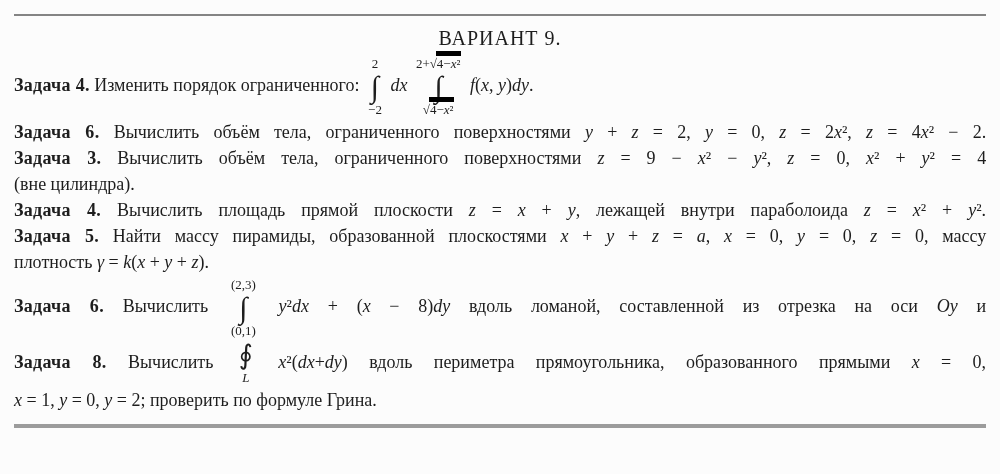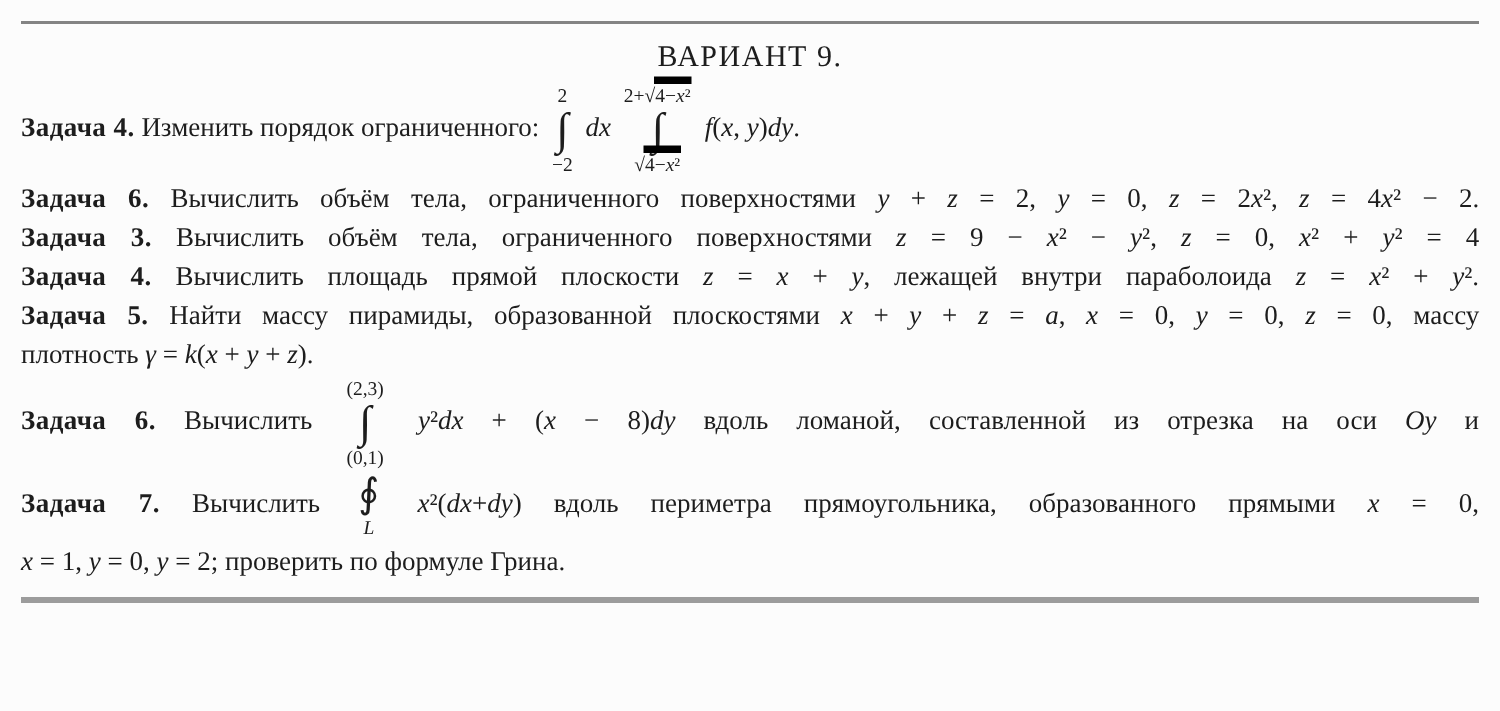--- a/index.html
+++ b/index.html
@@ -69,20 +69,23 @@
       <span class="m"><span class="it">y</span><span> </span><span>+</span><span> </span><span class="it">z</span><span> </span><span>=</span><span> </span><span>2</span><span>,</span><span> </span><span class="it">y</span><span> </span><span>=</span><span> </span><span>0</span><span>,</span><span> </span><span class="it">z</span><span> </span><span>=</span><span> </span><span>2</span><span class="it">x</span><span>²</span><span>,</span><span> </span><span class="it">z</span><span> </span><span>=</span><span> </span><span>4</span><span class="it">x</span><span>²</span><span> </span><span>−</span><span> </span><span>2</span><span>.</span></span>
     </div>
   </div>
 
   <div class="task">
     <div class="line full">
       <b class="label">Задача 3.</b>
       <span>Вычислить объём тела, ограниченного поверхностями</span>
       <span class="m"><span class="it">z</span><span> </span><span>=</span><span> </span><span>9</span><span> </span><span>−</span><span> </span><span class="it">x</span><span>²</span><span> </span><span>−</span><span> </span><span class="it">y</span><span>²</span><span>,</span><span> </span><span class="it">z</span><span> </span><span>=</span><span> </span><span>0</span><span>,</span><span> </span><span class="it">x</span><span>²</span><span> </span><span>+</span><span> </span><span class="it">y</span><span>²</span><span> </span><span>=</span><span> </span><span>4</span></span>
     </div>
+    <div class="line">
+      <span>(вне цилиндра).</span>
+    </div>
   </div>
 
   <div class="task">
     <div class="line full">
       <b class="label">Задача 4.</b>
       <span>Вычислить площадь прямой плоскости</span>
       <span class="m"><span class="it">z</span><span> </span><span>=</span><span> </span><span class="it">x</span><span> </span><span>+</span><span> </span><span class="it">y</span><span>,</span></span>
       <span>лежащей внутри параболоида</span>
       <span class="m"><span class="it">z</span><span> </span><span>=</span><span> </span><span class="it">x</span><span>²</span><span> </span><span>+</span><span> </span><span class="it">y</span><span>²</span><span>.</span></span>
     </div>
@@ -112,21 +115,21 @@
         </span>
       <span class="m"><span class="it">y</span><span>²</span><span class="it">d</span><span class="it">x</span><span> </span><span>+</span><span> </span><span>(</span><span class="it">x</span><span> </span><span>−</span><span> </span><span>8</span><span>)</span><span class="it">d</span><span class="it">y</span></span>
       <span>вдоль ломаной, составленной из отрезка на оси</span>
       <span class="m"><span class="it">O</span><span class="it">y</span></span>
       <span>и</span>
     </div>
   </div>
 
   <div class="task">
     <div class="line full">
-      <b class="label">Задача 7.</b>
+      <b class="label">Задача 8.</b>
       <span>Вычислить</span>
       <span class="istack ostack">
           <span class="sign">∮</span>
           <span class="lim"><span class="it">L</span></span>
         </span>
       <span class="m"><span class="it">x</span><span>²</span><span>(</span><span class="it">d</span><span class="it">x</span><span>+</span><span class="it">d</span><span class="it">y</span><span>)</span></span>
       <span>вдоль периметра прямоугольника, образованного прямыми</span>
       <span class="m"><span class="it">x</span><span> </span><span>=</span><span> </span><span>0</span><span>,</span></span>
     </div>
     <div class="line">

